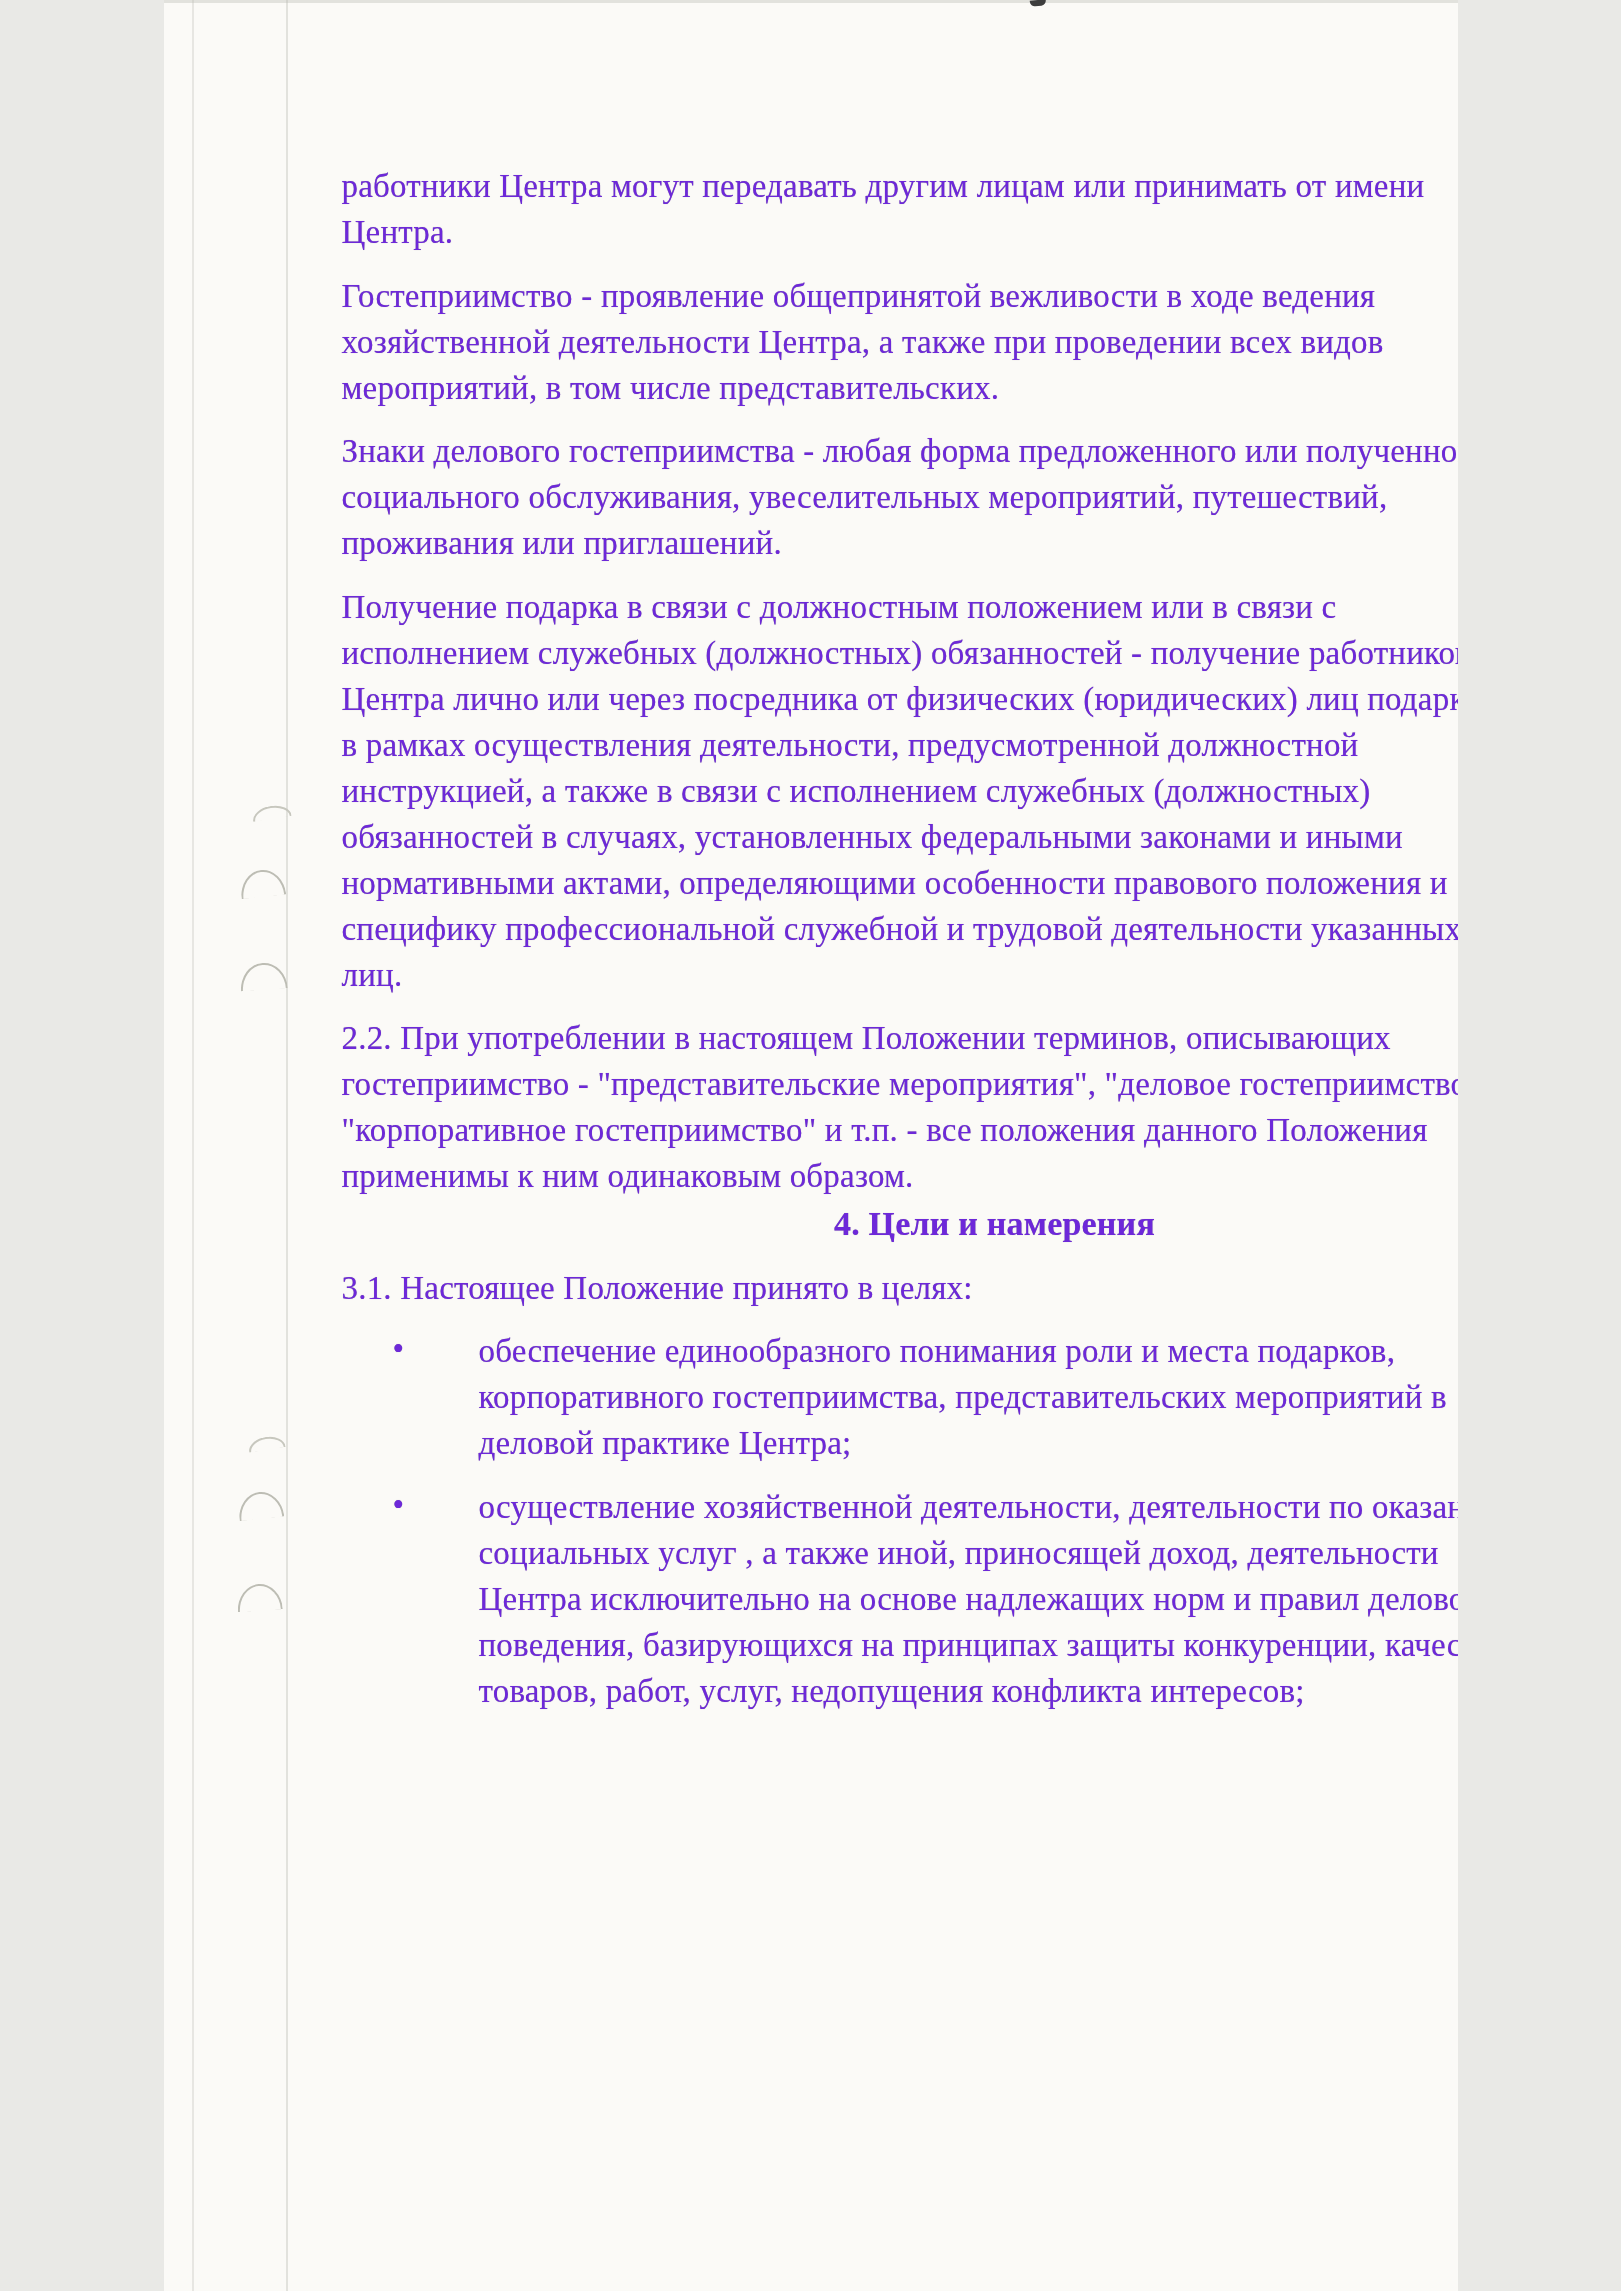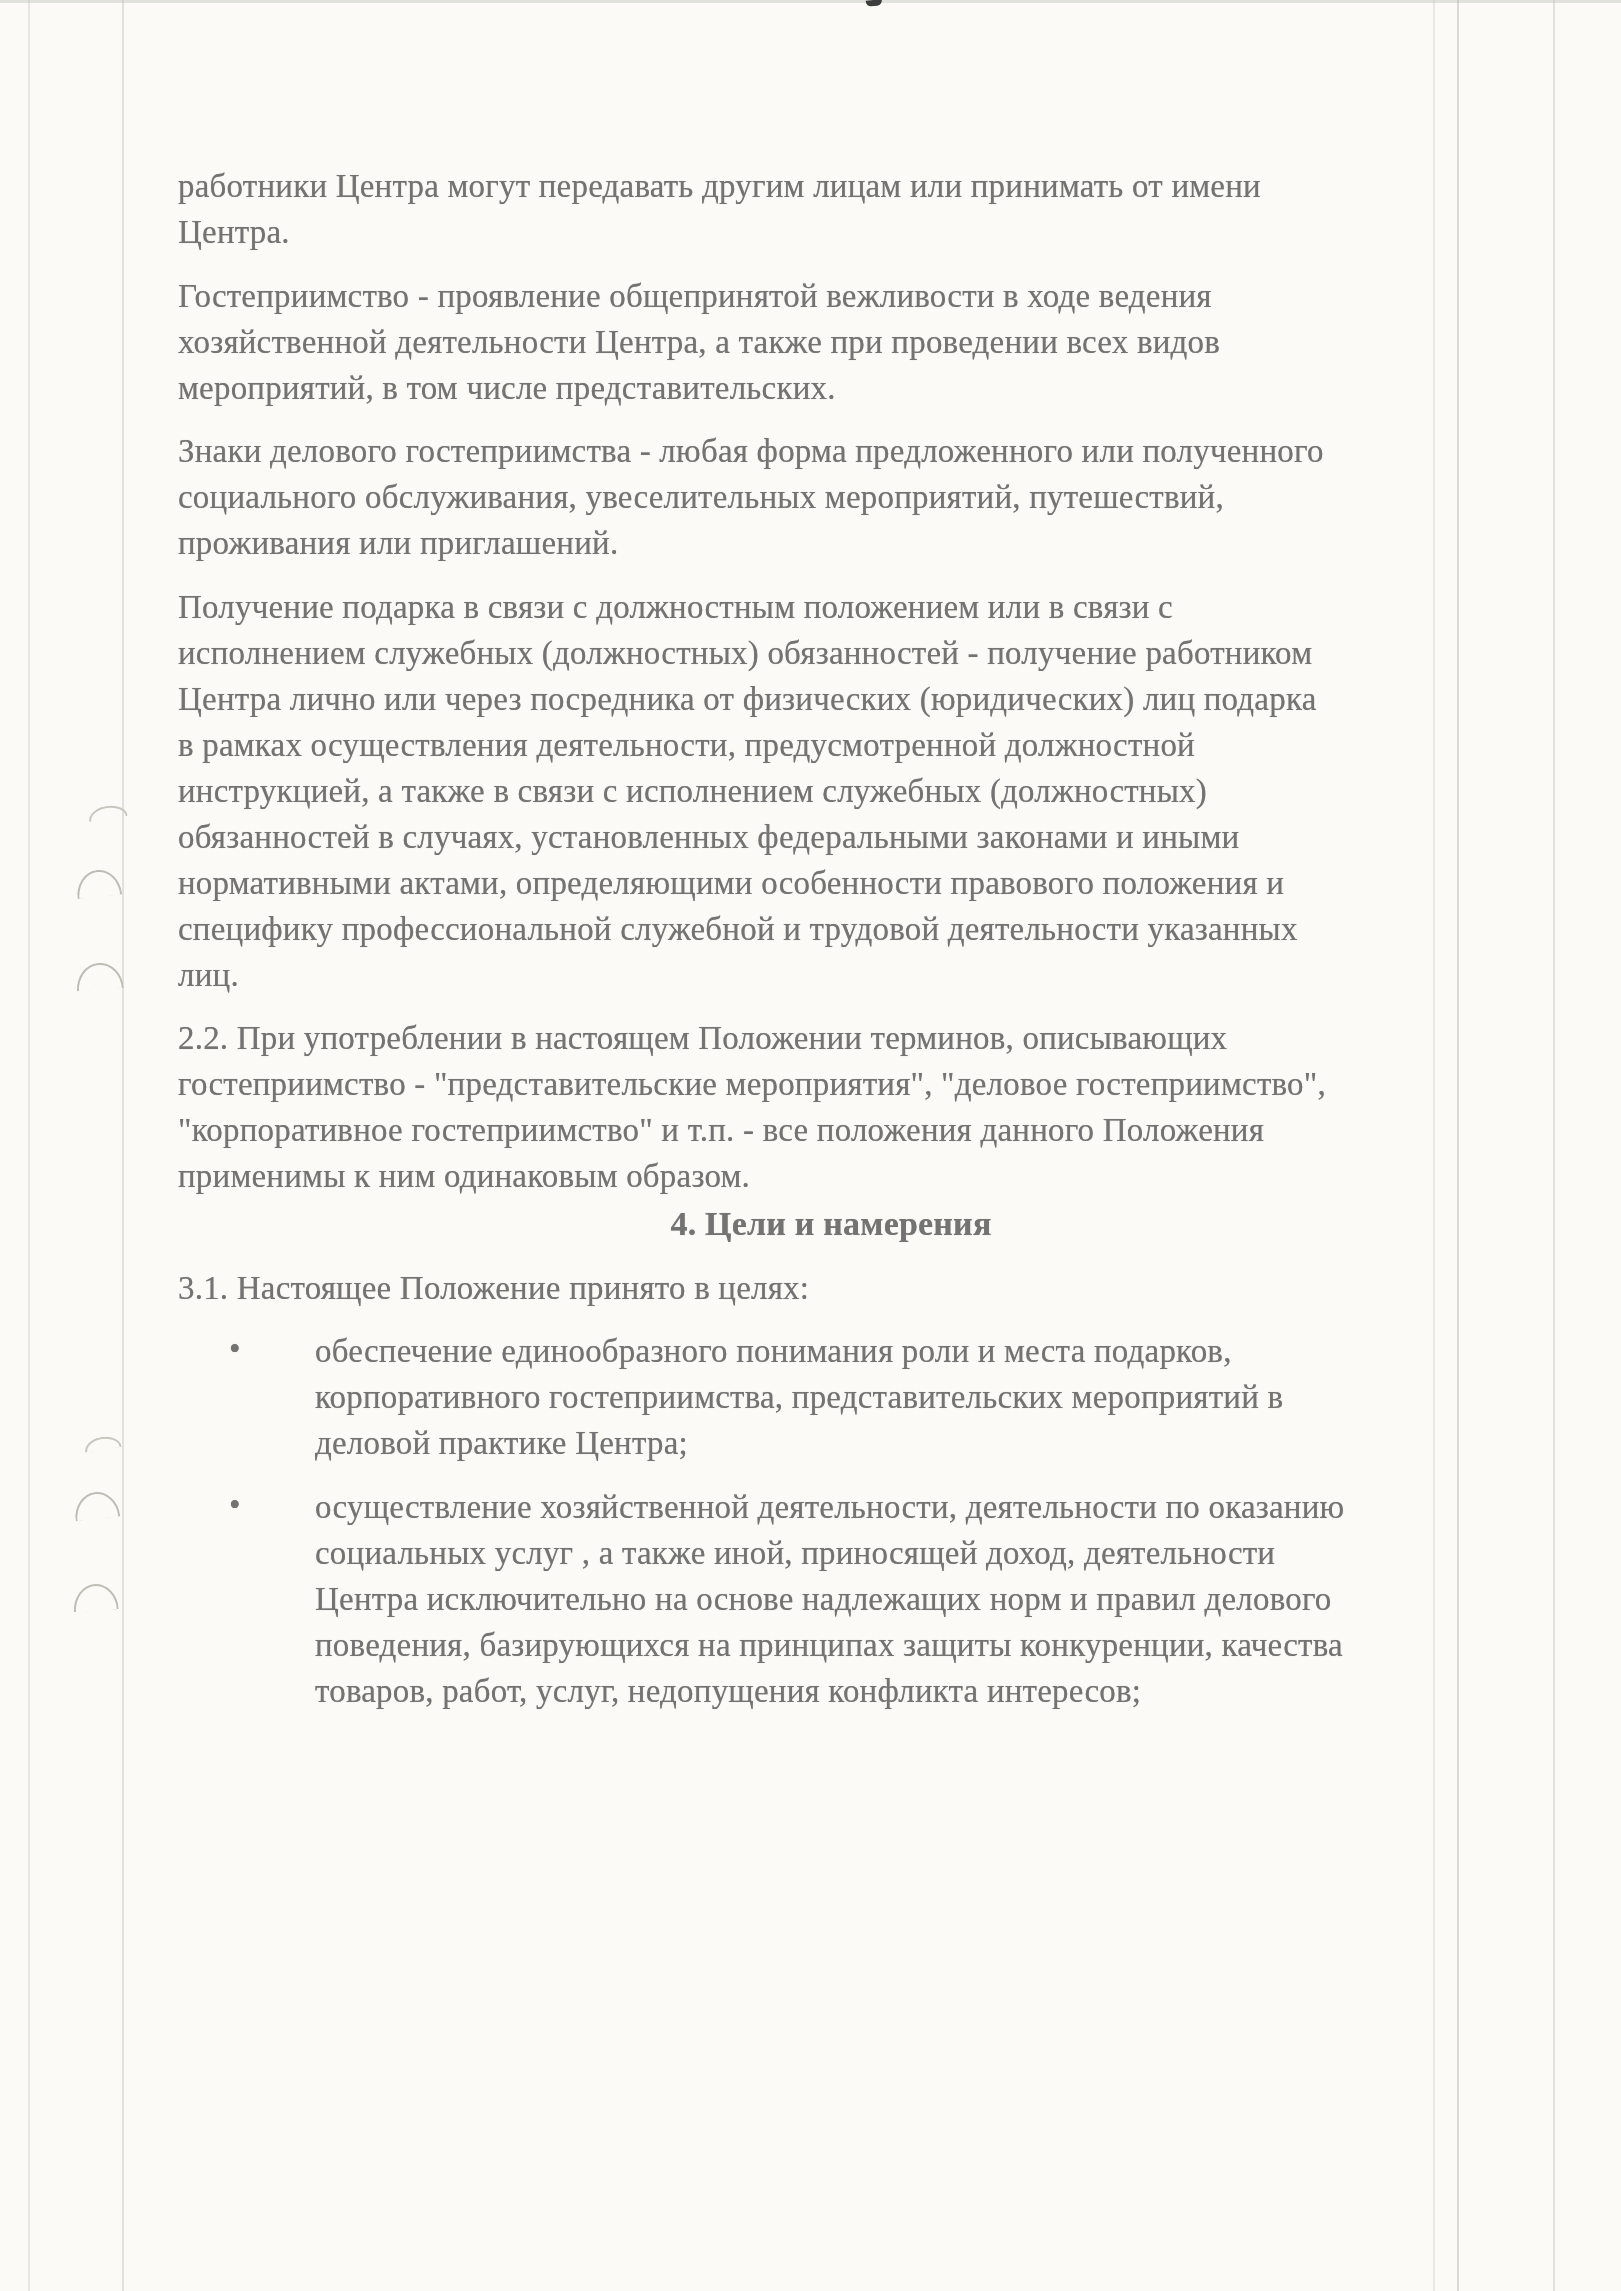--- a/index.html
+++ b/index.html
@@ -1,26 +1,26 @@
 <!DOCTYPE html>
 <html lang="ru"><head>
 <meta charset="utf-8">
 <title>Scanned document page</title>
 <style>
   * { box-sizing: border-box; }
   html, body { margin: 0; padding: 0; background: #e9e9e6; }
   .page {
     position: relative;
-    width: 1621px;
+    width: 1294px;
     height: 2292px;
     margin: 0 auto;
     background: #fbfaf7;
     overflow: hidden;
     font-family: "Liberation Serif", "DejaVu Serif", serif;
-    color: #737373;
+    color: #6d28d9;
   }
   
   .scan-line {
     position: absolute;
     top: 0;
     bottom: 0;
     width: 2px;
     pointer-events: none;
   }
   .scan-line.l1 { left: 28px;   background: rgba(186,186,178,0.30); }

